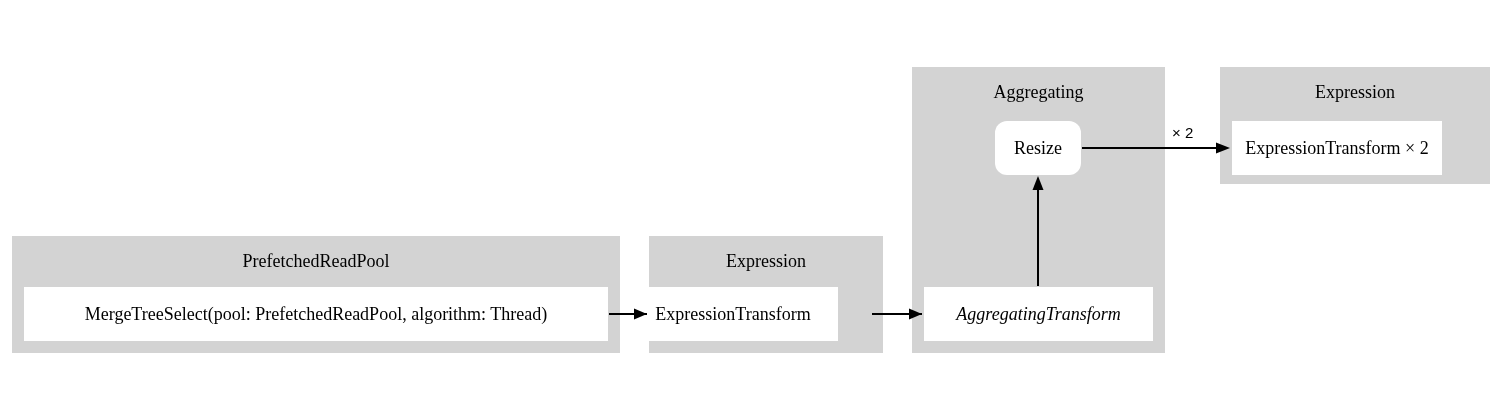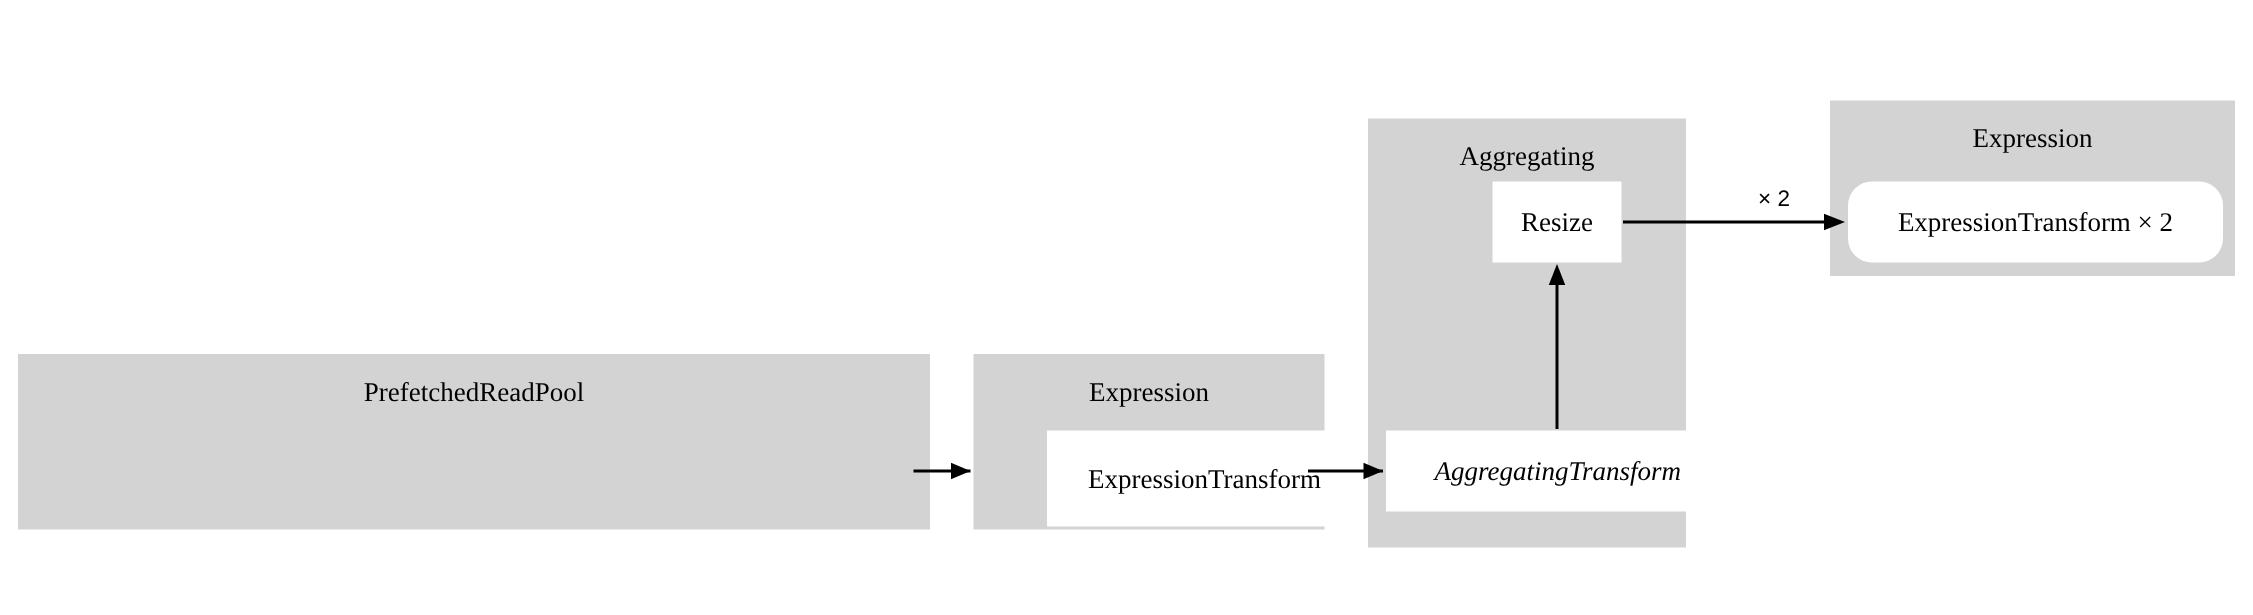--- a/index.html
+++ b/index.html
@@ -59,42 +59,45 @@
   }
 </style>
 </head>
 <body>
 
 <div id="canvas">
 
   <div class="cluster" style="left:12px;top:236px;width:608px;height:117px;">
     <div class="cluster-title" style="top:16px;">PrefetchedReadPool</div>
   </div>
+  <div class="node" style="left:24px;top:287px;width:584px;height:54px;">
+    <span>MergeTreeSelect(pool: PrefetchedReadPool, algorithm: Thread)</span>
+  </div>
 
   <div class="cluster" style="left:649px;top:236px;width:234px;height:117px;">
     <div class="cluster-title" style="top:16px;">Expression</div>
   </div>
-  <div class="node" style="left:698px;top:287px;width:210px;height:64px;">
+  <div class="node" style="left:628px;top:287px;width:210px;height:54px;">
     <span>ExpressionTransform</span>
   </div>
 
-  <div class="cluster" style="left:912px;top:67px;width:212px;height:286px;margin-top:12px;">
+  <div class="cluster" style="left:912px;top:67px;width:253px;height:286px;">
     <div class="cluster-title" style="top:16px;">Aggregating</div>
   </div>
   <div class="node" style="left:924px;top:287px;width:229px;height:54px;font-style:italic;">
     <span>AggregatingTransform</span>
   </div>
-  <div class="node" style="left:995px;top:121px;width:86px;height:54px;">
+  <div class="node" style="left:995px;top:121px;width:86px;height:54px;border-radius:12px;">
     <span>Resize</span>
   </div>
 
   <div class="cluster" style="left:1220px;top:67px;width:270px;height:117px;">
     <div class="cluster-title" style="top:16px;">Expression</div>
   </div>
-  <div class="node" style="left:1232px;top:121px;width:250px;height:54px;border-radius:16px;">
+  <div class="node" style="left:1232px;top:121px;width:210px;height:54px;">
     <span>ExpressionTransform × 2</span>
   </div>
 
   <svg class="edge-svg" viewBox="0 0 1502 410">
 
     <g>
       <line class="edge-line" x1="609" y1="314" x2="647" y2="314"></line>
       <polygon class="edge-head" points="647,314 634,308.5 634,319.5"></polygon>
     </g>
 

